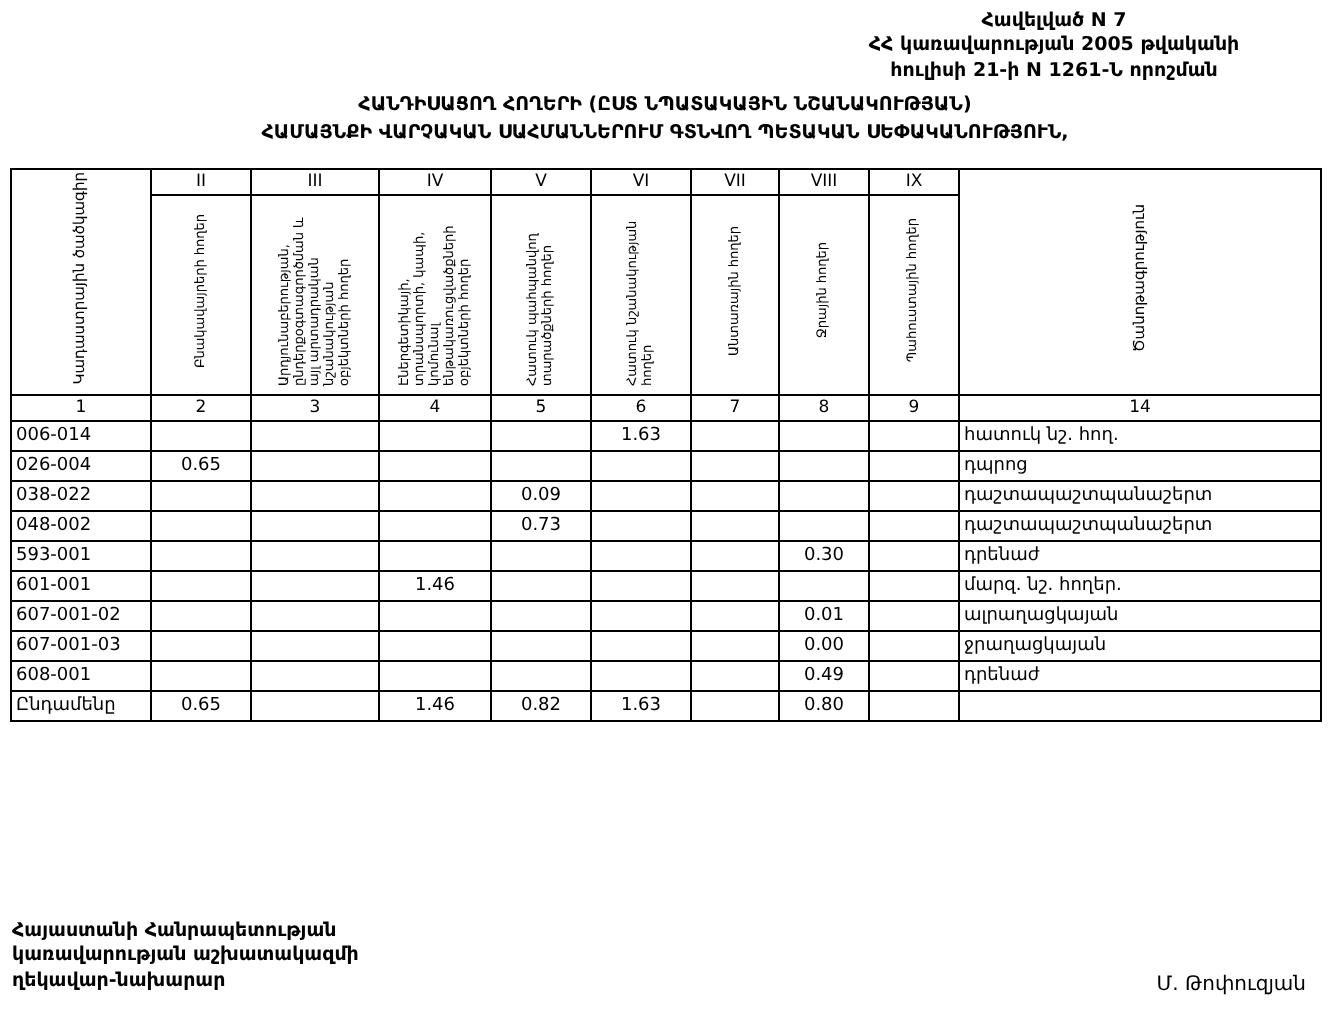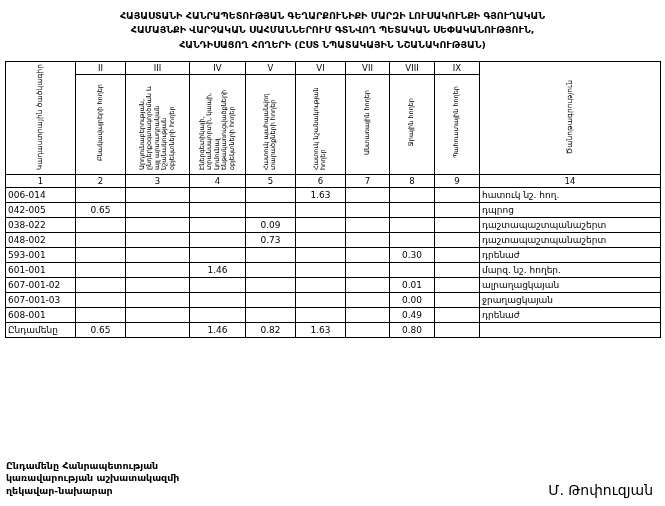--- a/index.html
+++ b/index.html
@@ -38,33 +38,37 @@
   .vt.big { font-size:7.5px; max-height:110px; }
   tr.nums-row td { height:13px; font-size:8.5px; text-align:center; }
   tbody.data td { height:15px; font-size:9px; }
   td.code { text-align:left; }
   td.num  { text-align:center; }
   td.note { text-align:left; white-space:nowrap; }
 
   .footer { position:absolute; left:6px; right:12px; bottom:8px;
             display:flex; justify-content:space-between; align-items:flex-end; }
   .footer-org { font-size:9.5px; font-weight:bold; line-height:1.35; }
-  .footer-sig { font-size:14px; }
+  .footer-sig { font-size:10px; }
 </style>
 </head>
 <body>
 
 <div class="page">
 
+  <div class="appendix">
+    <div>Հավելված N 7</div>
+    <div>ՀՀ կառավարության 2005 թվականի</div>
+    <div>հուլիսի 21-ի N 1261-Ն որոշման</div>
+  </div>
 
 
   <div class="main-title">
-    <div>ՀԱՅԱՍՏԱՆԻ ՀԱՆՐԱՊԵՏՈՒԹՅԱՆ ԳԵՂԱՐՔՈՒՆԻՔԻ ՄԱՐԶԻ ԼՈՒՍԱԿՈՒՆՔԻ ԳՅՈՒՂԱԿԱՆ</div>
+    <div>ՀԱՆԴԻՍԱՑՈՂ ՀՈՂԵՐԻ (ԸՍՏ ՆՊԱՏԱԿԱՅԻՆ ՆՇԱՆԱԿՈՒԹՅԱՆ)</div>
     <div>ՀԱՄԱՅՆՔԻ ՎԱՐՉԱԿԱՆ ՍԱՀՄԱՆՆԵՐՈՒՄ ԳՏՆՎՈՂ ՊԵՏԱԿԱՆ ՍԵՓԱԿԱՆՈՒԹՅՈՒՆ,</div>
-    <div>ՀԱՆԴԻՍԱՑՈՂ ՀՈՂԵՐԻ (ԸՍՏ ՆՊԱՏԱԿԱՅԻՆ ՆՇԱՆԱԿՈՒԹՅԱՆ)</div>
   </div>
 
   <table class="land">
     <colgroup>
       <col style="width:70px">
         <col style="width:50px">
         <col style="width:64px">
       <col style="width:56px">
         <col style="width:50px">
         <col style="width:50px">
@@ -120,21 +124,21 @@
           <td class="num"></td>
           <td class="num"></td>
           <td class="num"></td>
           <td class="num">1.63</td>
           <td class="num"></td>
           <td class="num"></td>
           <td class="num"></td>
           <td class="note">հատուկ նշ. հող.</td>
         </tr>
         <tr>
-          <td class="code">042-005</td>
+          <td class="code">026-004</td>
           <td class="num">0.65</td>
           <td class="num"></td>
           <td class="num"></td>
           <td class="num"></td>
           <td class="num"></td>
           <td class="num"></td>
           <td class="num"></td>
           <td class="num"></td>
           <td class="note">դպրոց</td>
         </tr>
@@ -232,20 +236,20 @@
           <td class="num"></td>
           <td class="num">0.80</td>
           <td class="num"></td>
           <td class="note"></td>
         </tr>
       </tbody>
   </table>
 
   <div class="footer">
     <div class="footer-org">
-      <div>Ընդամենը Հանրապետության</div>
+      <div>Հայաստանի Հանրապետության</div>
       <div>կառավարության աշխատակազմի</div>
       <div>ղեկավար-նախարար</div>
     </div>
     <div class="footer-sig">Մ. Թոփուզյան</div>
   </div>
 
 </div>
 
 </body></html>

